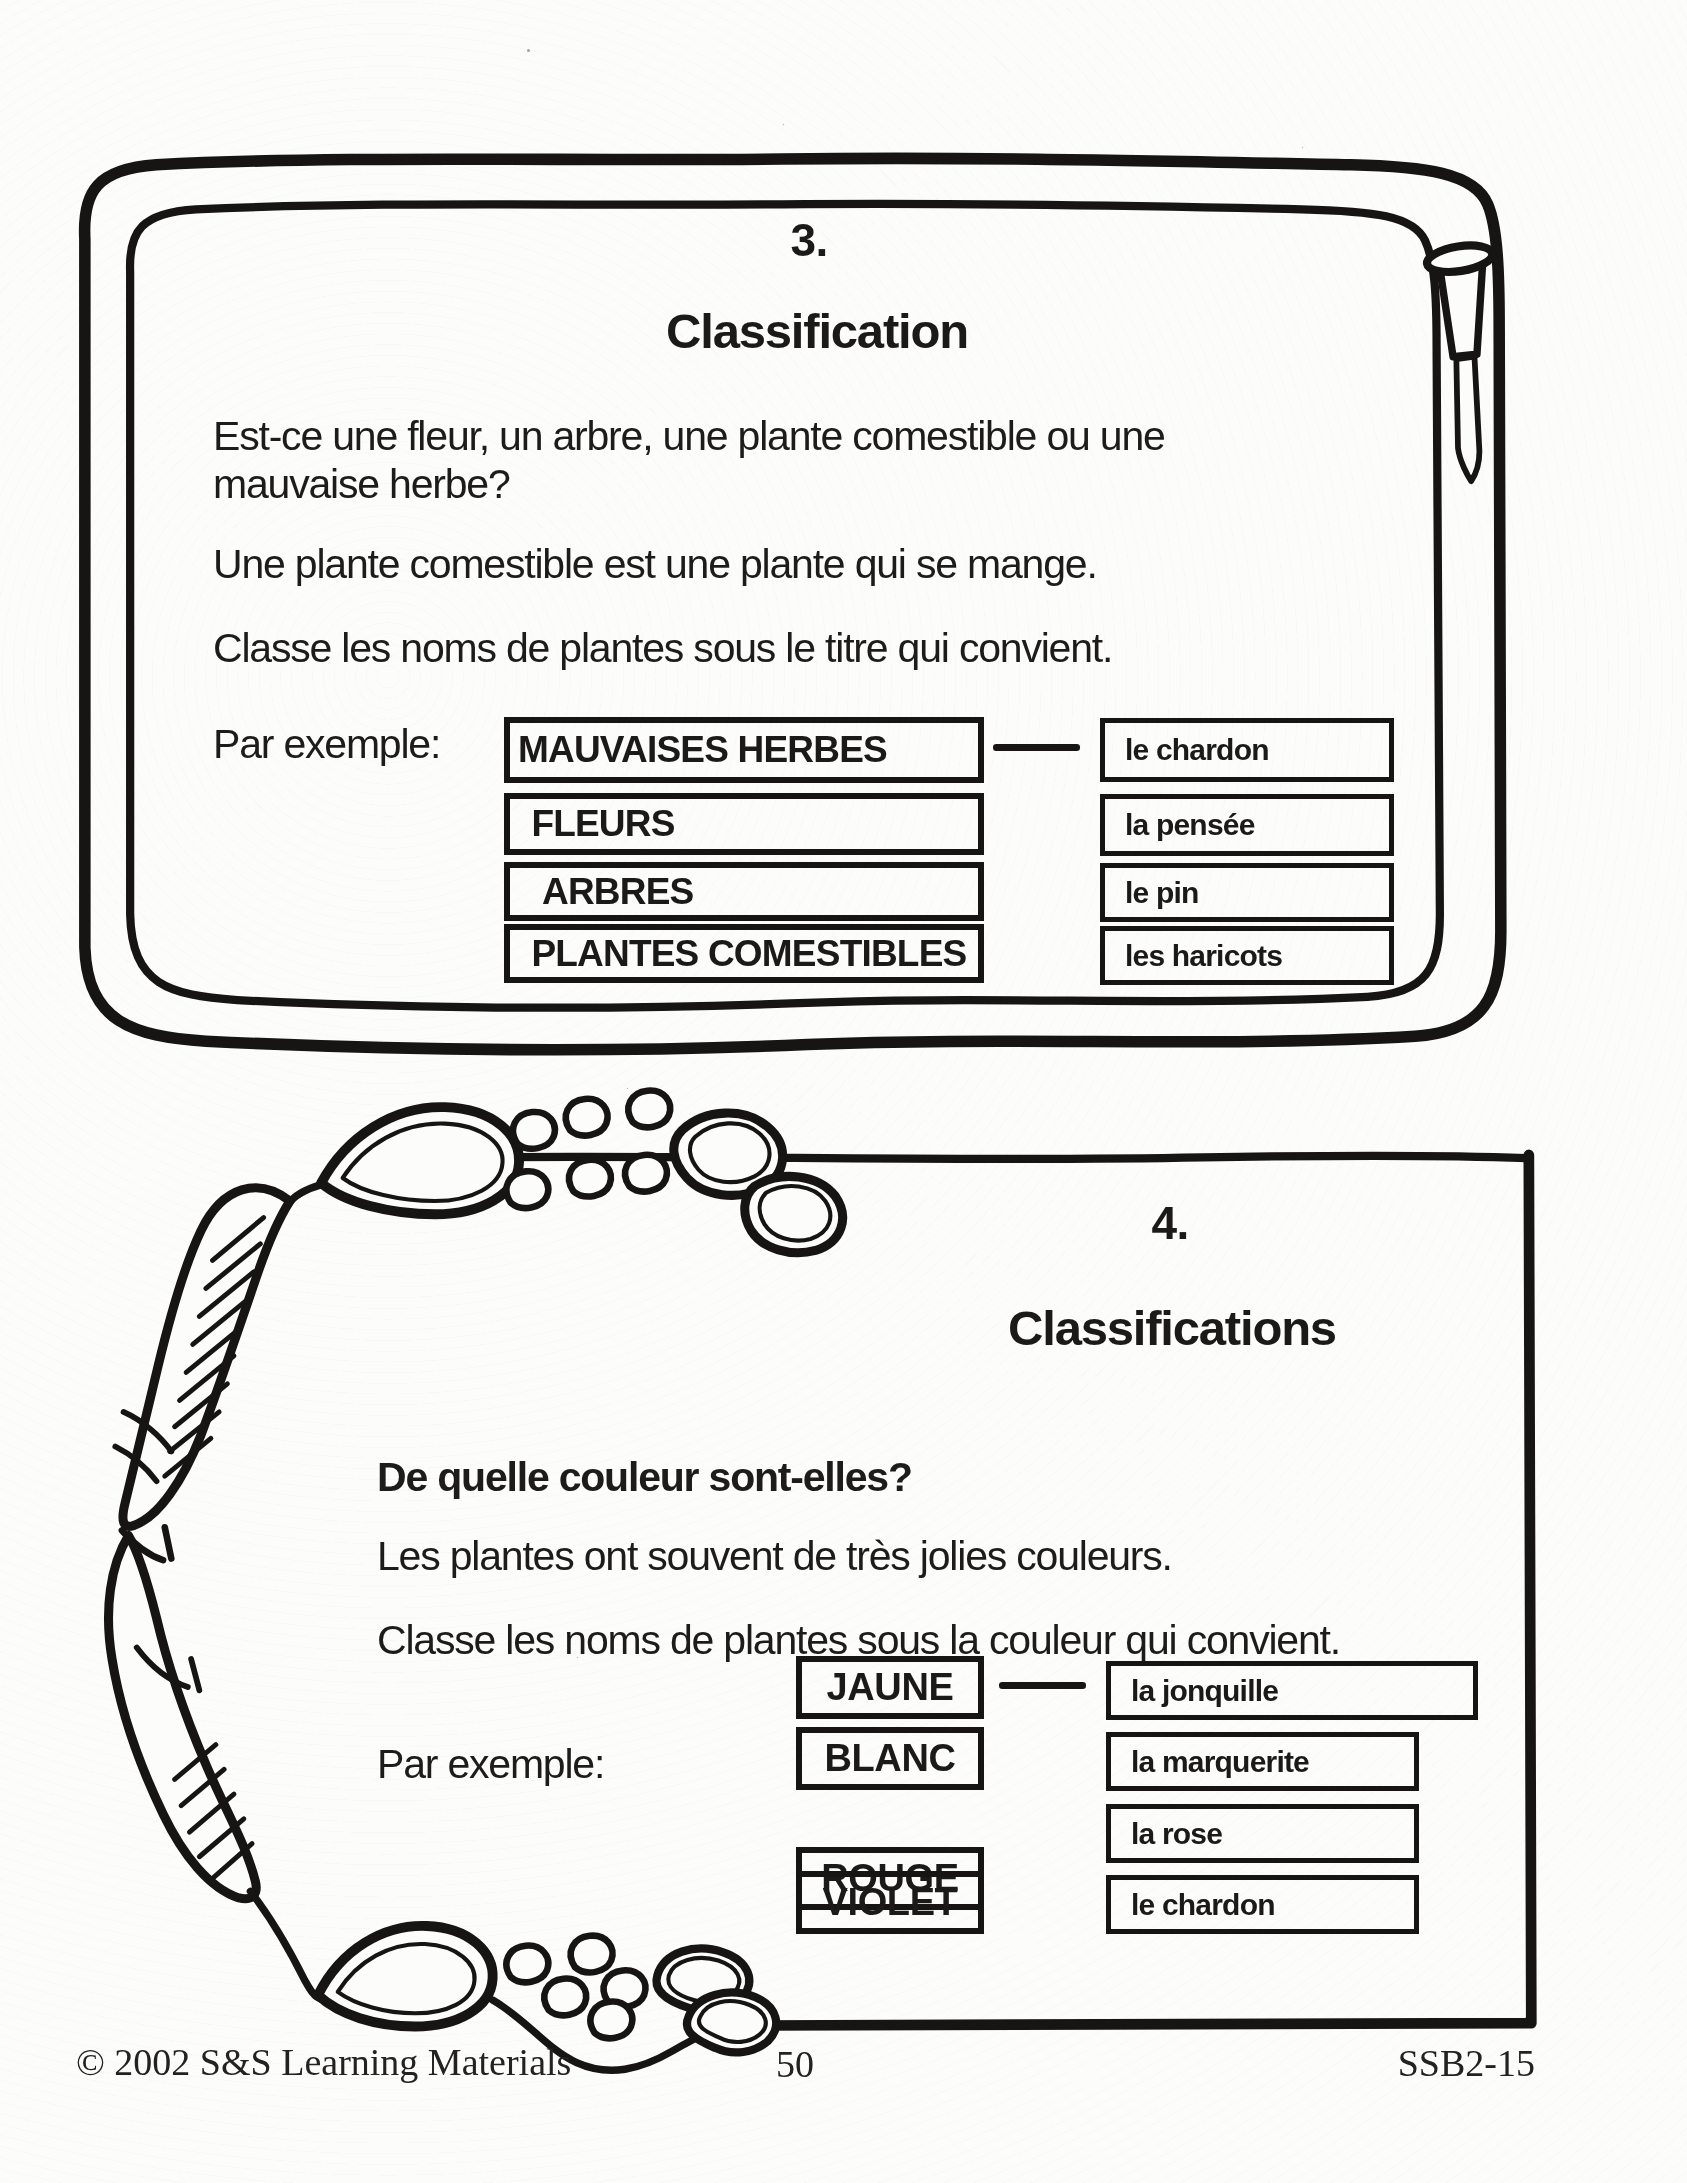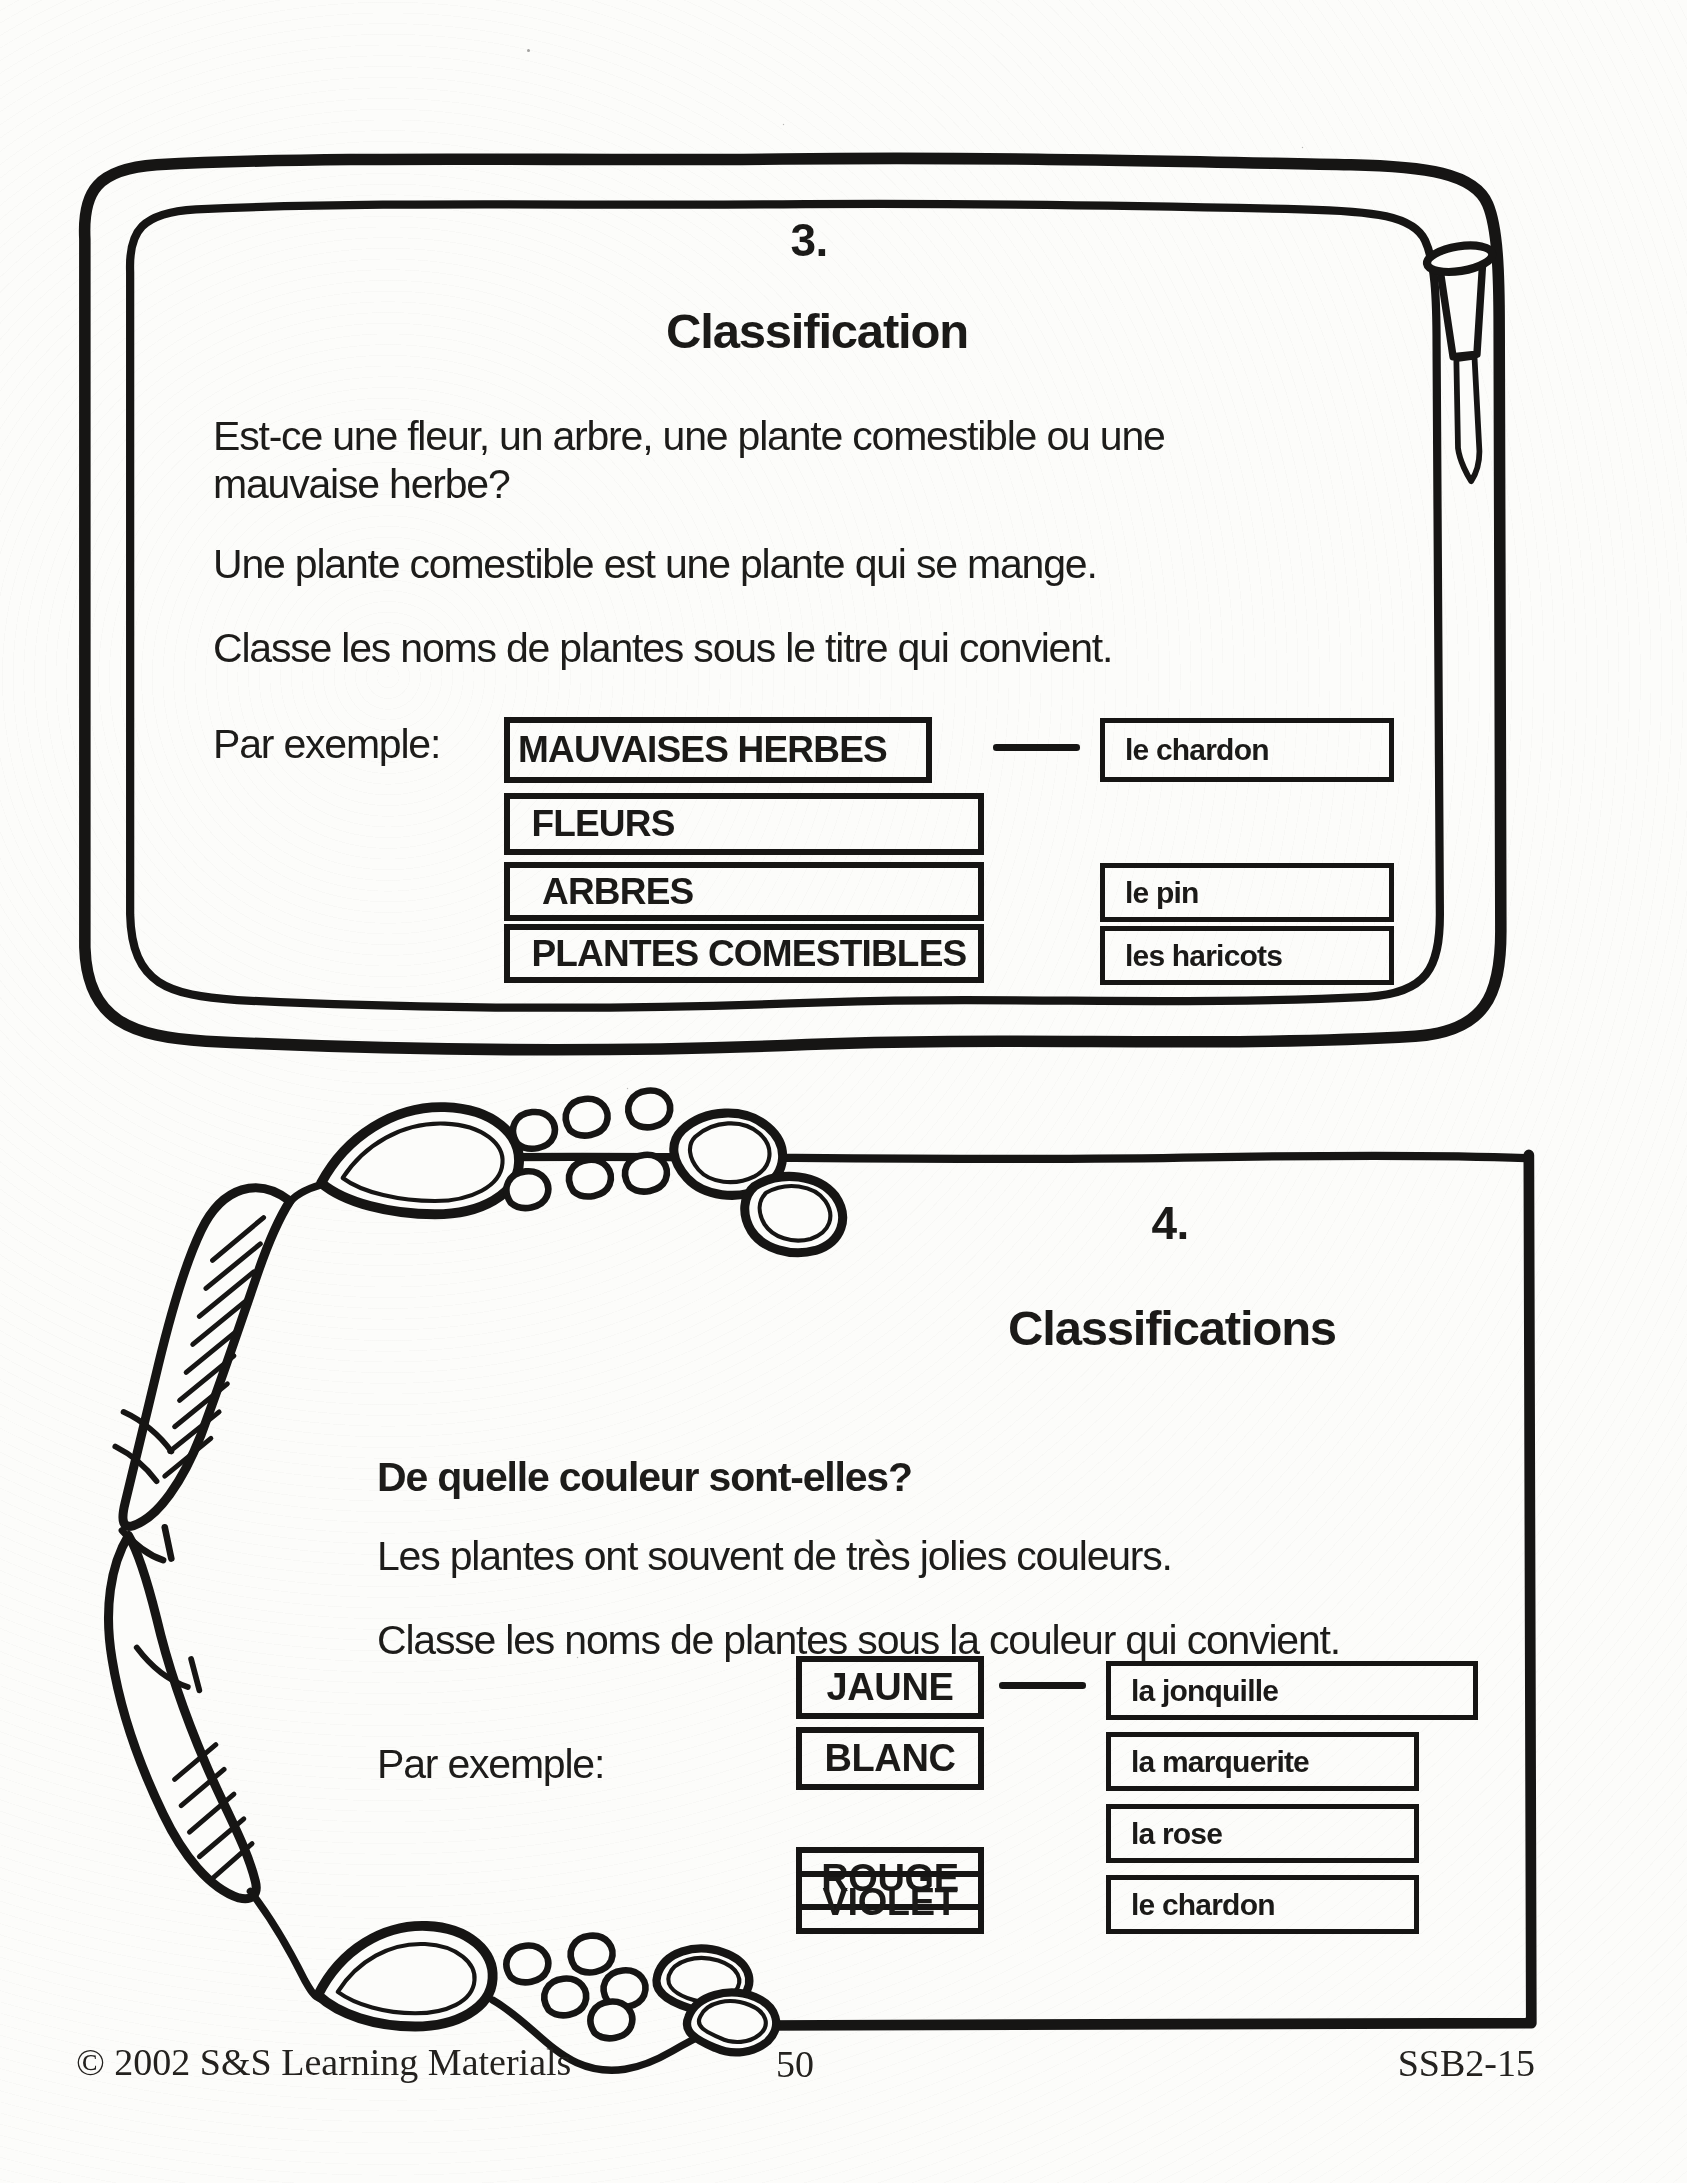--- a/index.html
+++ b/index.html
@@ -146,37 +146,40 @@
 
     <div class="abs num-head" style="left:809px;top:213px;">3.</div>
     <div class="abs sec-title" style="left:817px;top:303px;">Classification</div>
 
     <div class="abs body-text" style="left:213px;top:412px;width:1096px;">Est-ce une fleur, un arbre, une plante comestible ou une mauvaise herbe?</div>
     <div class="abs body-text" style="left:213px;top:540px;width:1219px;">Une plante comestible est une plante qui se mange.</div>
     <div class="abs body-text" style="left:213px;top:624px;width:1219px;">Classe les noms de plantes sous le titre qui convient.</div>
 
     <div class="abs body-text" style="left:213px;top:720px;">Par exemple:</div>
 
-    <div class="abs cat-box" style="left:504px;top:717px;width:428px;height:66px;padding-left:8px;">
+    <div class="abs cat-box" style="left:504px;top:717px;width:480px;height:66px;padding-left:8px;">
         <span>MAUVAISES HERBES</span>
       </div>
     <div class="abs cat-box" style="left:504px;top:793px;width:480px;height:62px;">
         <span>FLEURS</span>
       </div>
     <div class="abs cat-box" style="left:504px;top:862px;width:480px;height:59px;padding-left:32px;">
         <span>ARBRES</span>
       </div>
     <div class="abs cat-box" style="left:504px;top:924px;width:480px;height:59px;">
         <span>PLANTES COMESTIBLES</span>
       </div>
 
     <div class="abs dash" style="left:993px;top:744px;width:87px;"></div>
 
     <div class="abs ex-box" style="left:1100px;top:718px;width:294px;height:64px;">
         <span>le chardon</span>
+      </div>
+    <div class="abs ex-box" style="left:1100px;top:794px;width:294px;height:62px;">
+        <span>la pensée</span>
       </div>
     <div class="abs ex-box" style="left:1100px;top:863px;width:294px;height:59px;">
         <span>le pin</span>
       </div>
     <div class="abs ex-box" style="left:1100px;top:926px;width:294px;height:59px;">
         <span>les haricots</span>
       </div>
 
     <div class="abs num-head" style="left:1170px;top:1196px;">4.</div>
     <div class="abs sec-title" style="left:1172px;top:1300px;">Classifications</div>

